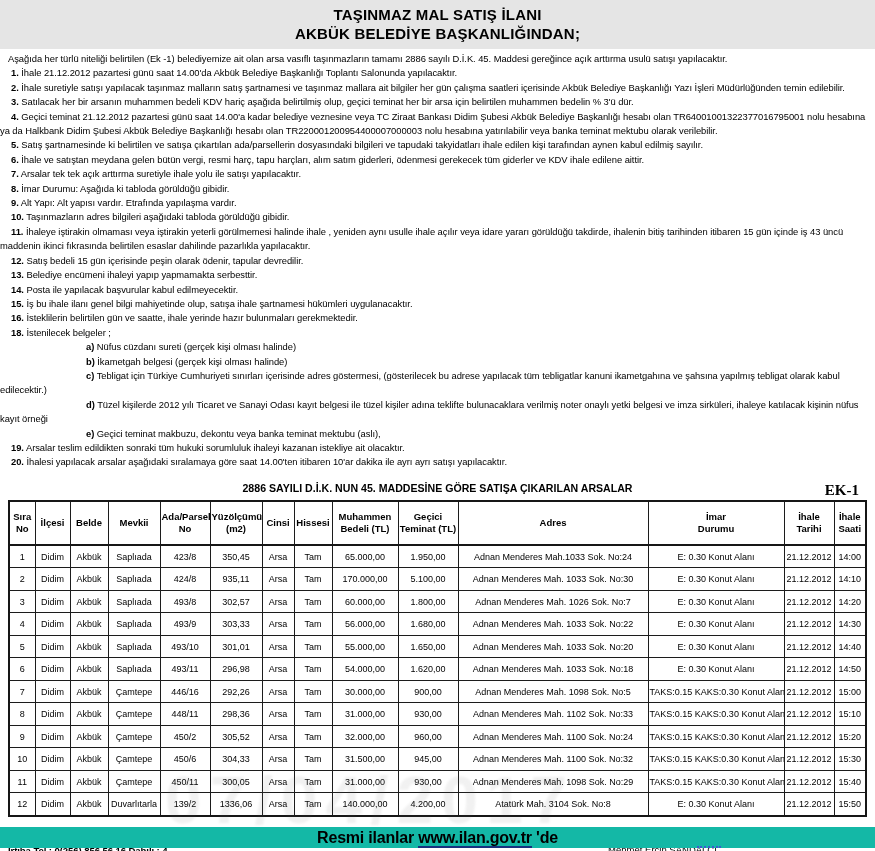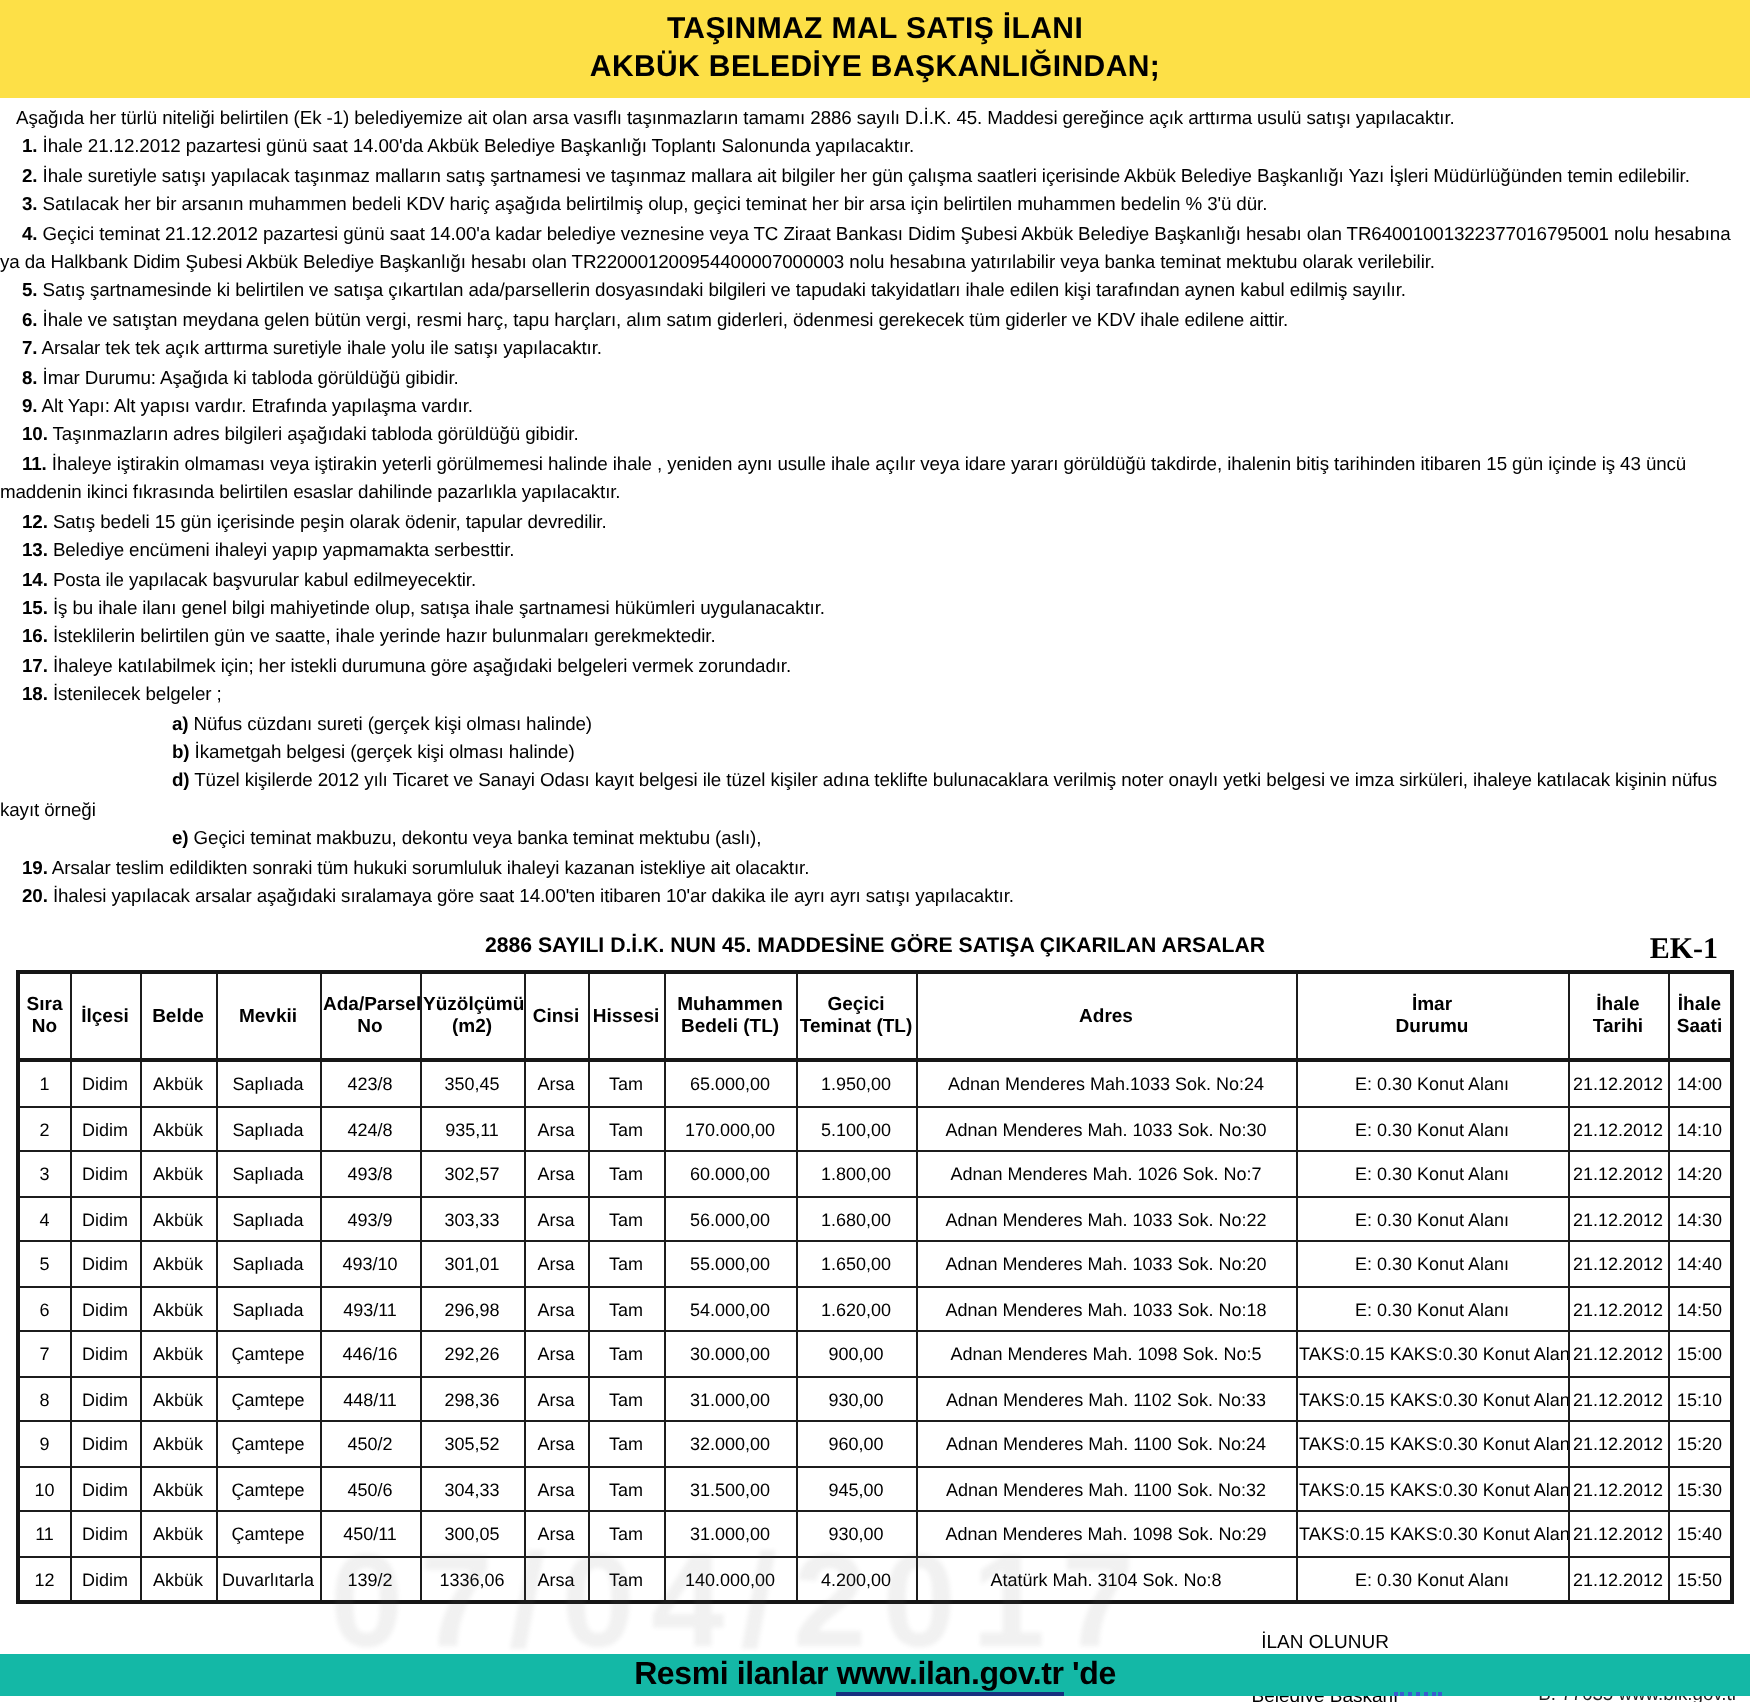--- a/index.html
+++ b/index.html
@@ -3,21 +3,21 @@
 <meta charset="utf-8">
 <style>
   html,body{margin:0;padding:0;}
   body{
     width:875px;height:851px;overflow:hidden;position:relative;
     background:#ffffff;color:#000;
     font-family:"Liberation Sans", sans-serif;
     -webkit-font-smoothing:antialiased;
   }
   
-  .header-bar{background:#fde047;text-align:center;padding:5px 0 6px;}
+  .header-bar{background:#e5e5e5;text-align:center;padding:5px 0 6px;}
   .header-bar .t{font-size:15px;font-weight:bold;line-height:19px;letter-spacing:.2px;margin:0;}
   
   .body-text{padding:3px 2px 0 0;}
   .body-text p{margin:0;font-size:9.4px;line-height:14.4px;letter-spacing:-.05px;}
   .intro{padding-left:0;text-indent:8px;}
   .item{text-indent:11px;}
   .item.sub{text-indent:86px;}
   .item b{font-weight:bold;}
   
   .table-title-row{position:relative;height:15px;margin-top:12px;}
@@ -64,24 +64,24 @@
       <p class="item"><b>7.</b> Arsalar tek tek açık arttırma suretiyle ihale yolu ile satışı yapılacaktır.</p>
       <p class="item"><b>8.</b> İmar Durumu: Aşağıda ki tabloda görüldüğü gibidir.</p>
       <p class="item"><b>9.</b> Alt Yapı: Alt yapısı vardır. Etrafında yapılaşma vardır.</p>
       <p class="item"><b>10.</b> Taşınmazların adres bilgileri aşağıdaki tabloda görüldüğü gibidir.</p>
       <p class="item"><b>11.</b> İhaleye iştirakin olmaması veya iştirakin yeterli görülmemesi halinde ihale , yeniden aynı usulle ihale açılır veya idare yararı görüldüğü takdirde, ihalenin bitiş tarihinden itibaren 15 gün içinde iş 43 üncü maddenin ikinci fıkrasında belirtilen esaslar dahilinde pazarlıkla yapılacaktır.</p>
       <p class="item"><b>12.</b> Satış bedeli 15 gün içerisinde peşin olarak ödenir, tapular devredilir.</p>
       <p class="item"><b>13.</b> Belediye encümeni ihaleyi yapıp yapmamakta serbesttir.</p>
       <p class="item"><b>14.</b> Posta ile yapılacak başvurular kabul edilmeyecektir.</p>
       <p class="item"><b>15.</b> İş bu ihale ilanı genel bilgi mahiyetinde olup, satışa ihale şartnamesi hükümleri uygulanacaktır.</p>
       <p class="item"><b>16.</b> İsteklilerin belirtilen gün ve saatte, ihale yerinde hazır bulunmaları gerekmektedir.</p>
-      <p class="item"><b>17.</b> İhaleye katılabilmek için; her istekli durumuna göre aşağıdaki belgeleri vermek zorundadır.</p>
       <p class="item"><b>18.</b> İstenilecek belgeler ;</p>
       <p class="item sub"><b>a)</b> Nüfus cüzdanı sureti (gerçek kişi olması halinde)</p>
       <p class="item sub"><b>b)</b> İkametgah belgesi (gerçek kişi olması halinde)</p>
+      <p class="item sub"><b>c)</b> Tebligat için Türkiye Cumhuriyeti sınırları içerisinde adres göstermesi, (gösterilecek bu adrese yapılacak tüm tebligatlar kanuni ikametgahına ve şahsına yapılmış tebligat olarak kabul edilecektir.)</p>
       <p class="item sub"><b>d)</b> Tüzel kişilerde 2012 yılı Ticaret ve Sanayi Odası kayıt belgesi ile tüzel kişiler adına teklifte bulunacaklara verilmiş noter onaylı yetki belgesi ve imza sirküleri, ihaleye katılacak kişinin nüfus kayıt örneği</p>
       <p class="item sub"><b>e)</b> Geçici teminat makbuzu, dekontu veya banka teminat mektubu (aslı),</p>
       <p class="item"><b>19.</b> Arsalar teslim edildikten sonraki tüm hukuki sorumluluk ihaleyi kazanan istekliye ait olacaktır.</p>
       <p class="item"><b>20.</b> İhalesi yapılacak arsalar aşağıdaki sıralamaya göre saat 14.00'ten itibaren 10'ar dakika ile ayrı ayrı satışı yapılacaktır.</p>
     </div>
 </div>
 
 <div class="table-title-row">
   <span class="tt">2886 SAYILI D.İ.K. NUN 45. MADDESİNE GÖRE SATIŞA ÇIKARILAN ARSALAR</span>
   <span class="ek">EK-1</span>

